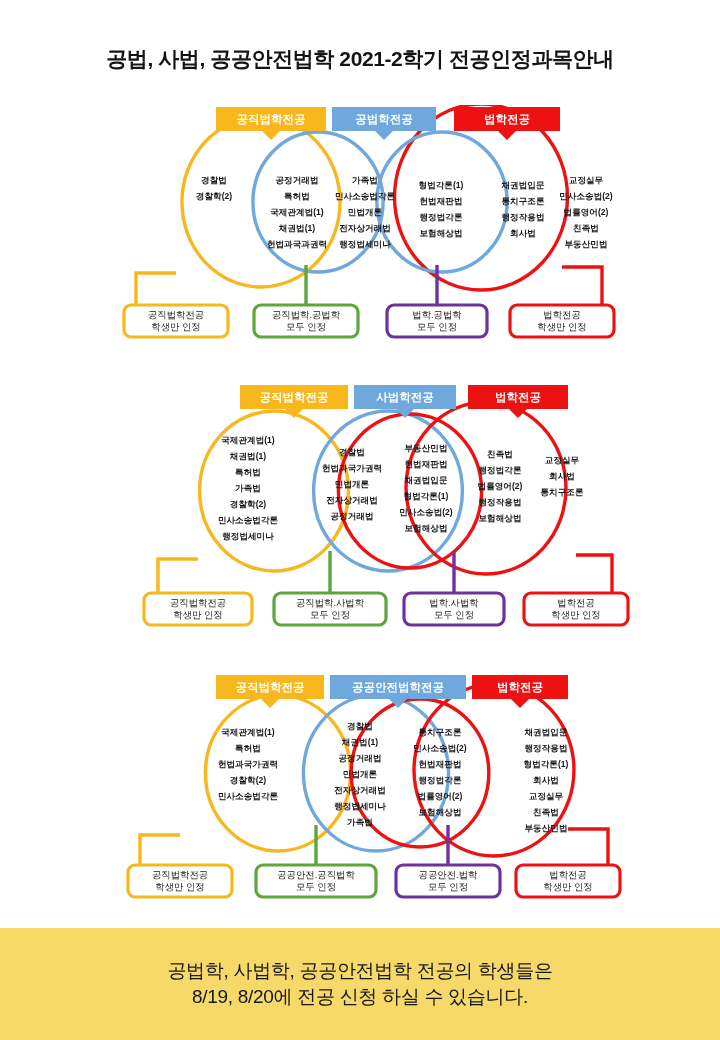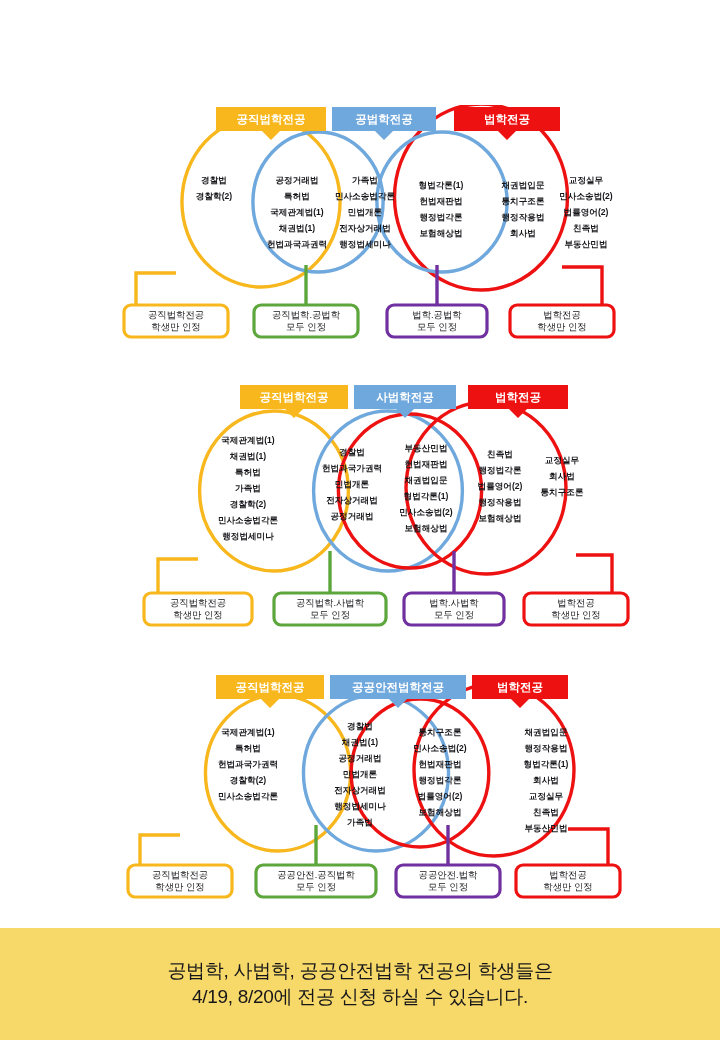--- a/index.html
+++ b/index.html
@@ -74,20 +74,21 @@
     font-weight: 400;
     color: #16161a;
     letter-spacing: -0.3px;
   }
 </style>
 </head>
 <body>
 
 <div class="page">
 
+  <div class="page-title">공법, 사법, 공공안전법학 2021-2학기 전공인정과목안내</div>
 
   <div class="diagram" id="diagram-1-host" style="top:105px;">
       <svg width="720" height="250" viewBox="0 0 720 250">
         <ellipse cx="245" cy="97" rx="79.05" ry="85" fill="none" stroke="#F7B71D" stroke-width="3.4"></ellipse>
         <ellipse cx="302" cy="97" rx="65.10000000000001" ry="70" fill="none" stroke="#6FA8DC" stroke-width="3.4"></ellipse>
         <ellipse cx="465" cy="92" rx="86.49000000000001" ry="93" fill="none" stroke="#EE1111" stroke-width="3.4"></ellipse>
         <ellipse cx="426" cy="97" rx="65.10000000000001" ry="70" fill="none" stroke="#6FA8DC" stroke-width="3.4"></ellipse>
         <g>
           <path d="M200,2 H310 V26 H264 L255,35 L246,26 H200 Z" fill="#F7B71D"></path>
           <text x="255" y="14.5" fill="#FFFFFF" class="banner-text">공직법학전공</text>
@@ -316,16 +317,16 @@
           <path d="M552,156 L592,156 L592,192" fill="none" stroke="#EE1111" stroke-width="3.4"></path>
           <rect x="500" y="192" width="104" height="32" rx="7" ry="7" fill="#ffffff" stroke="#EE1111" stroke-width="3.2"></rect>
           <text x="552" y="205" class="legend-text">법학전공</text>
           <text x="552" y="217" class="legend-text">학생만 인정</text>
         </g>
       </svg>
     </div>
 
   <div class="footer">
     <div class="footer-line">공법학, 사법학, 공공안전법학 전공의 학생들은</div>
-    <div class="footer-line">4/19, 8/20에 전공 신청 하실 수 있습니다.</div>
+    <div class="footer-line">8/19, 8/20에 전공 신청 하실 수 있습니다.</div>
   </div>
 
 </div>
 
 </body></html>

